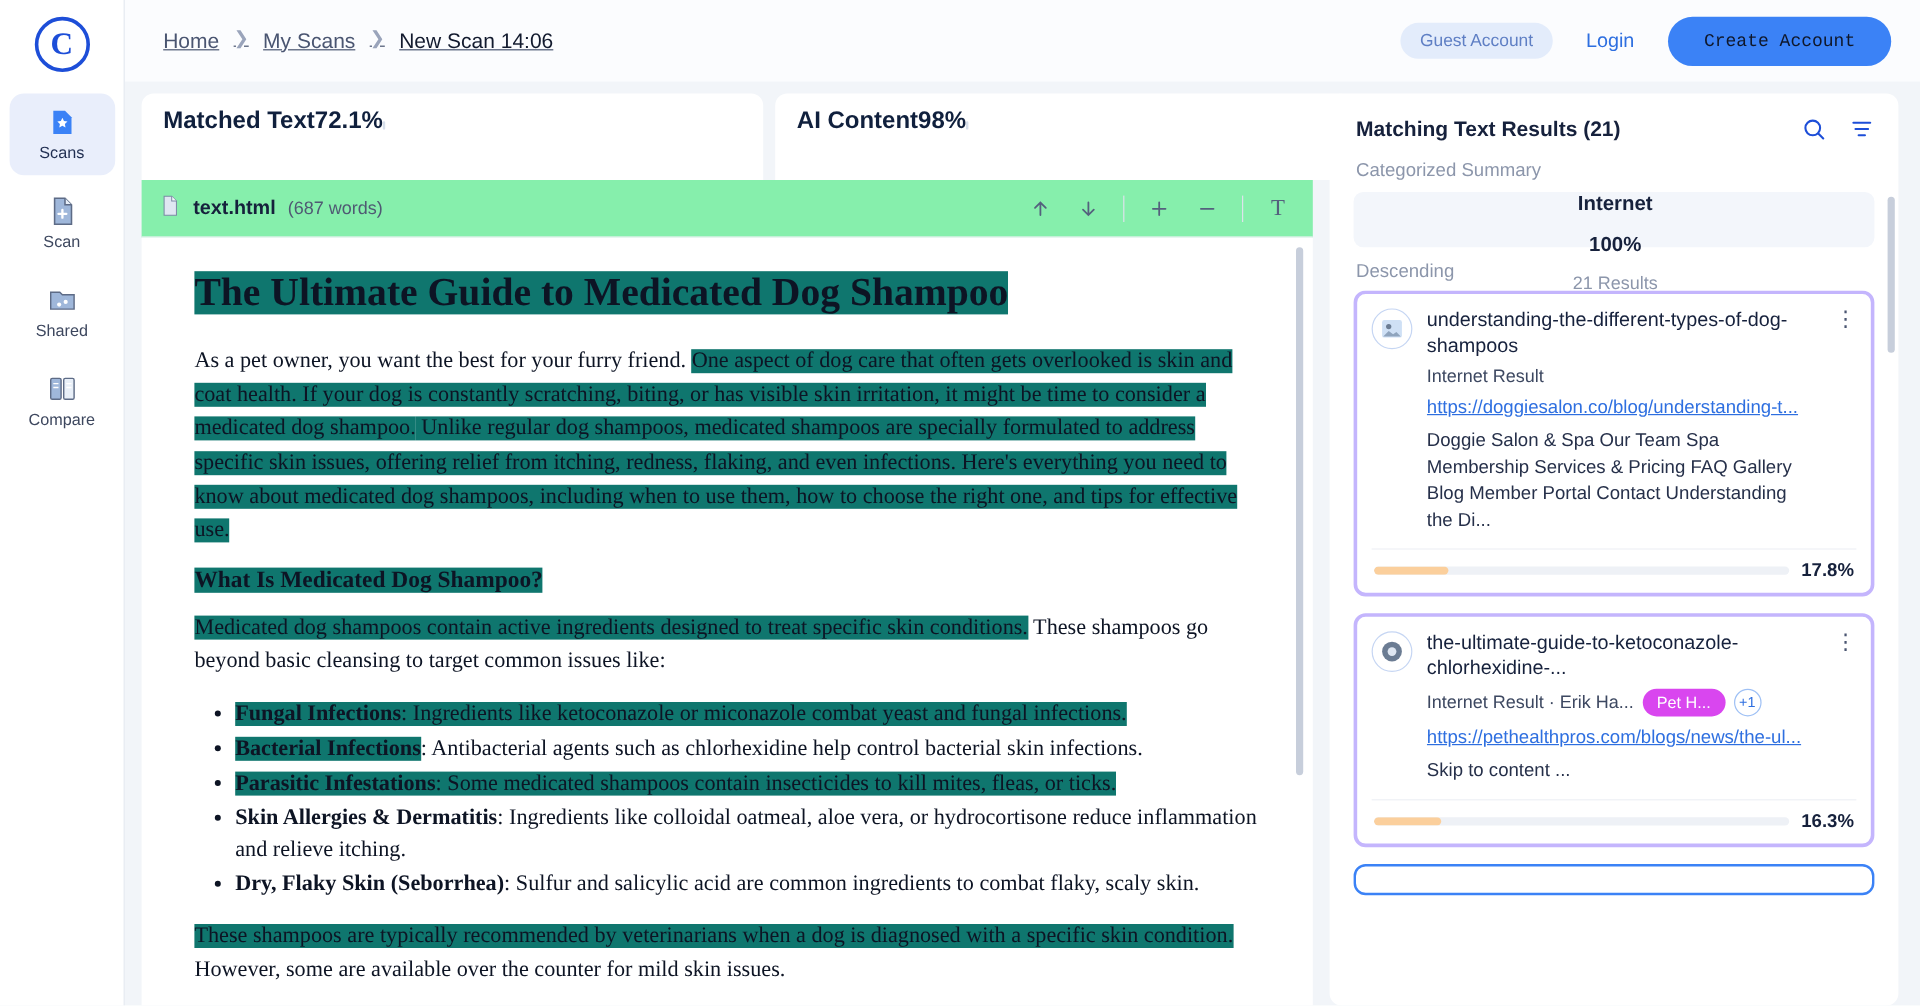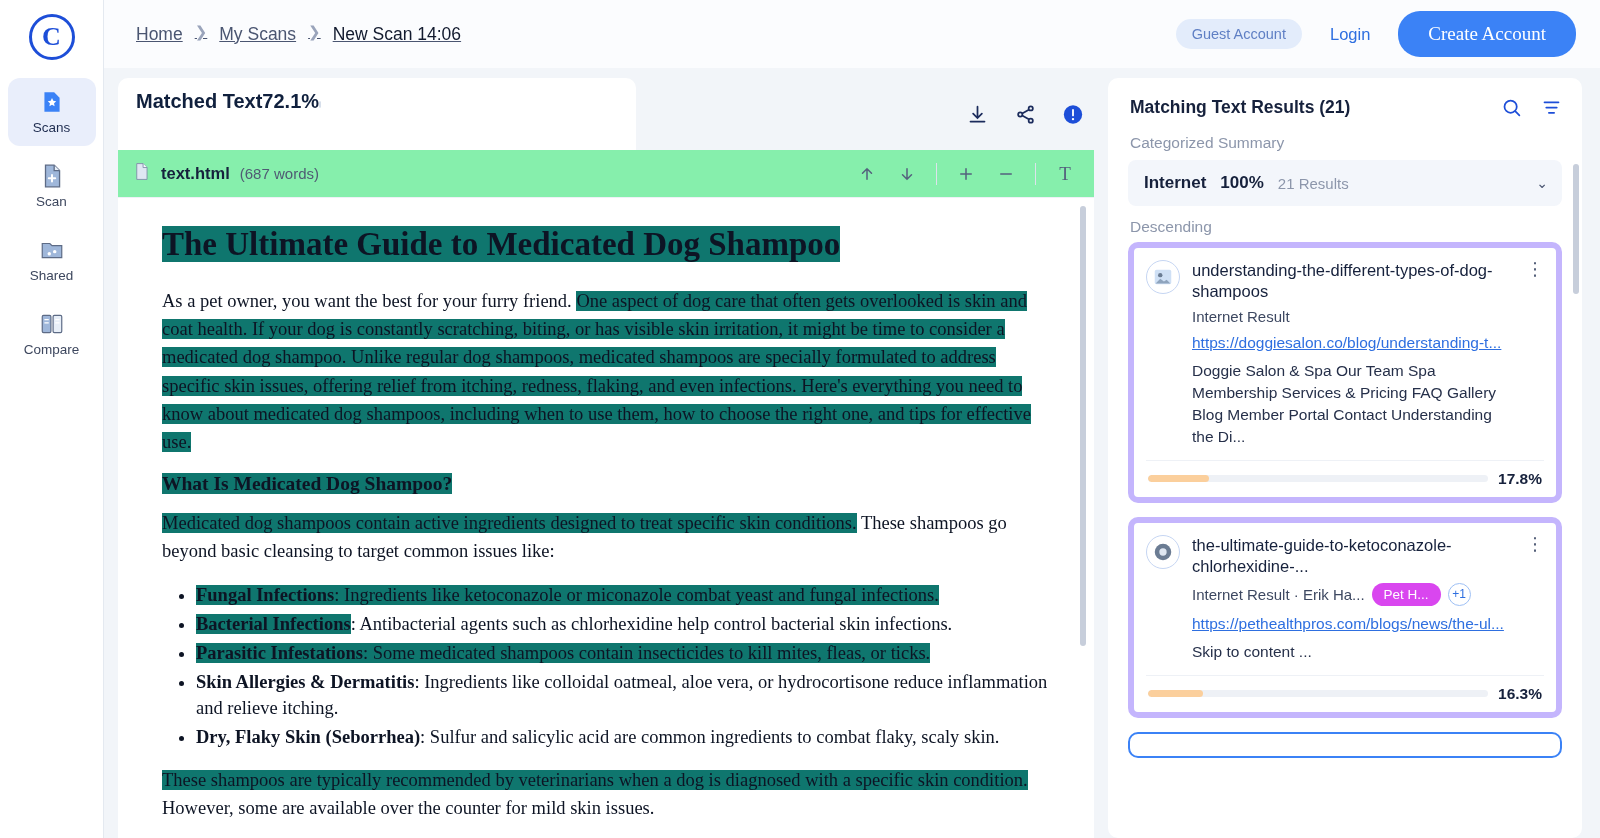--- a/index.html
+++ b/index.html
@@ -114,27 +114,27 @@
     padding: 7px 16px;
     border-radius: 18px;
   }
   .login-link {
     color: #2e6fe0;
     font-size: 16.5px;
     cursor: pointer;
   }
   .create-account {
     background: #3b82f6;
-    color: #ffffff;
-    font-size: 19px;
+    color: #0f172a;
+    font-size: 15px;
     border: none;
     border-radius: 22px;
     padding: 12px 30px;
     cursor: pointer;
-    font-family: Liberation Serif, serif;
+    font-family: Liberation Mono, monospace;
   }
 
   
   .content {
     flex: 1 1 auto;
     display: flex;
     gap: 14px;
     padding: 10px 18px 0 14px;
     min-height: 0;
     position: relative;
@@ -314,37 +314,38 @@
   .internet-row {
     margin: 0 20px 6px 20px;
     background: #f3f6fb;
     border-radius: 8px;
     height: 46px;
     display: flex;
     align-items: center;
     padding: 0 14px 0 16px;
     gap: 14px;
     cursor: pointer;
+    flex-direction: column;
   }
   .internet-label { font-size: 17px; font-weight: 700; color: #16213c; }
   .internet-pct { font-size: 17px; font-weight: 700; color: #16213c; }
   .internet-count { font-size: 15px; color: #8c96ab; }
   .chev { margin-left: auto; color: #5a6party; color: #4a5571; font-size: 14px; }
   .descending {
     font-size: 15.5px;
     color: #8c96ab;
     padding: 6px 22px 6px 22px;
   }
   .results-list {
     flex: 1 1 auto;
     overflow: hidden;
     padding: 0 20px 0 20px;
   }
   .result-card {
-    border: 6px solid #c4b5fd;
+    border: 3px solid #c4b5fd;
     border-radius: 10px;
     padding: 12px 12px 0 12px;
     margin-bottom: 14px;
     position: relative;
     background: #fff;
   }
   .result-card.highlight { border: 2px solid #3b82f6; }
   .rc-top { display: flex; gap: 12px; }
   .favicon {
     width: 34px; height: 34px;
@@ -513,20 +514,29 @@
       <div class="doc-panel">
 
         <div class="score-row">
           <div class="score-card matched">
             <div class="score-head">
               <span class="score-title">Matched Text</span>
               <span class="score-value">72.1%</span>
             </div>
             <div class="score-bar">
               <div class="fill orange" id="matched-fill" style="width: 28.119%;"></div>
+            </div>
+          </div>
+          <div class="score-card ai">
+            <div class="score-head">
+              <span class="score-title">AI Content</span>
+              <span class="score-value">98%</span>
+            </div>
+            <div class="score-bar">
+              <div class="fill purple" id="ai-fill" style="width:98%"></div>
             </div>
           </div>
           <div style="flex:1 1 auto; display:flex; align-items:center; justify-content:flex-end; gap:26px; padding-right:10px;">
             <span class="tool-btn">
               <svg viewBox="0 0 24 24" width="21" height="21" fill="none" stroke="#1b2b5c" stroke-width="2" stroke-linecap="round">
                 <path d="M12 3v12M7 11l5 5 5-5M4 20h16"></path>
               </svg>
             </span>
             <span class="tool-btn">
               <svg viewBox="0 0 24 24" width="21" height="21" fill="none" stroke="#1b2b5c" stroke-width="2">

